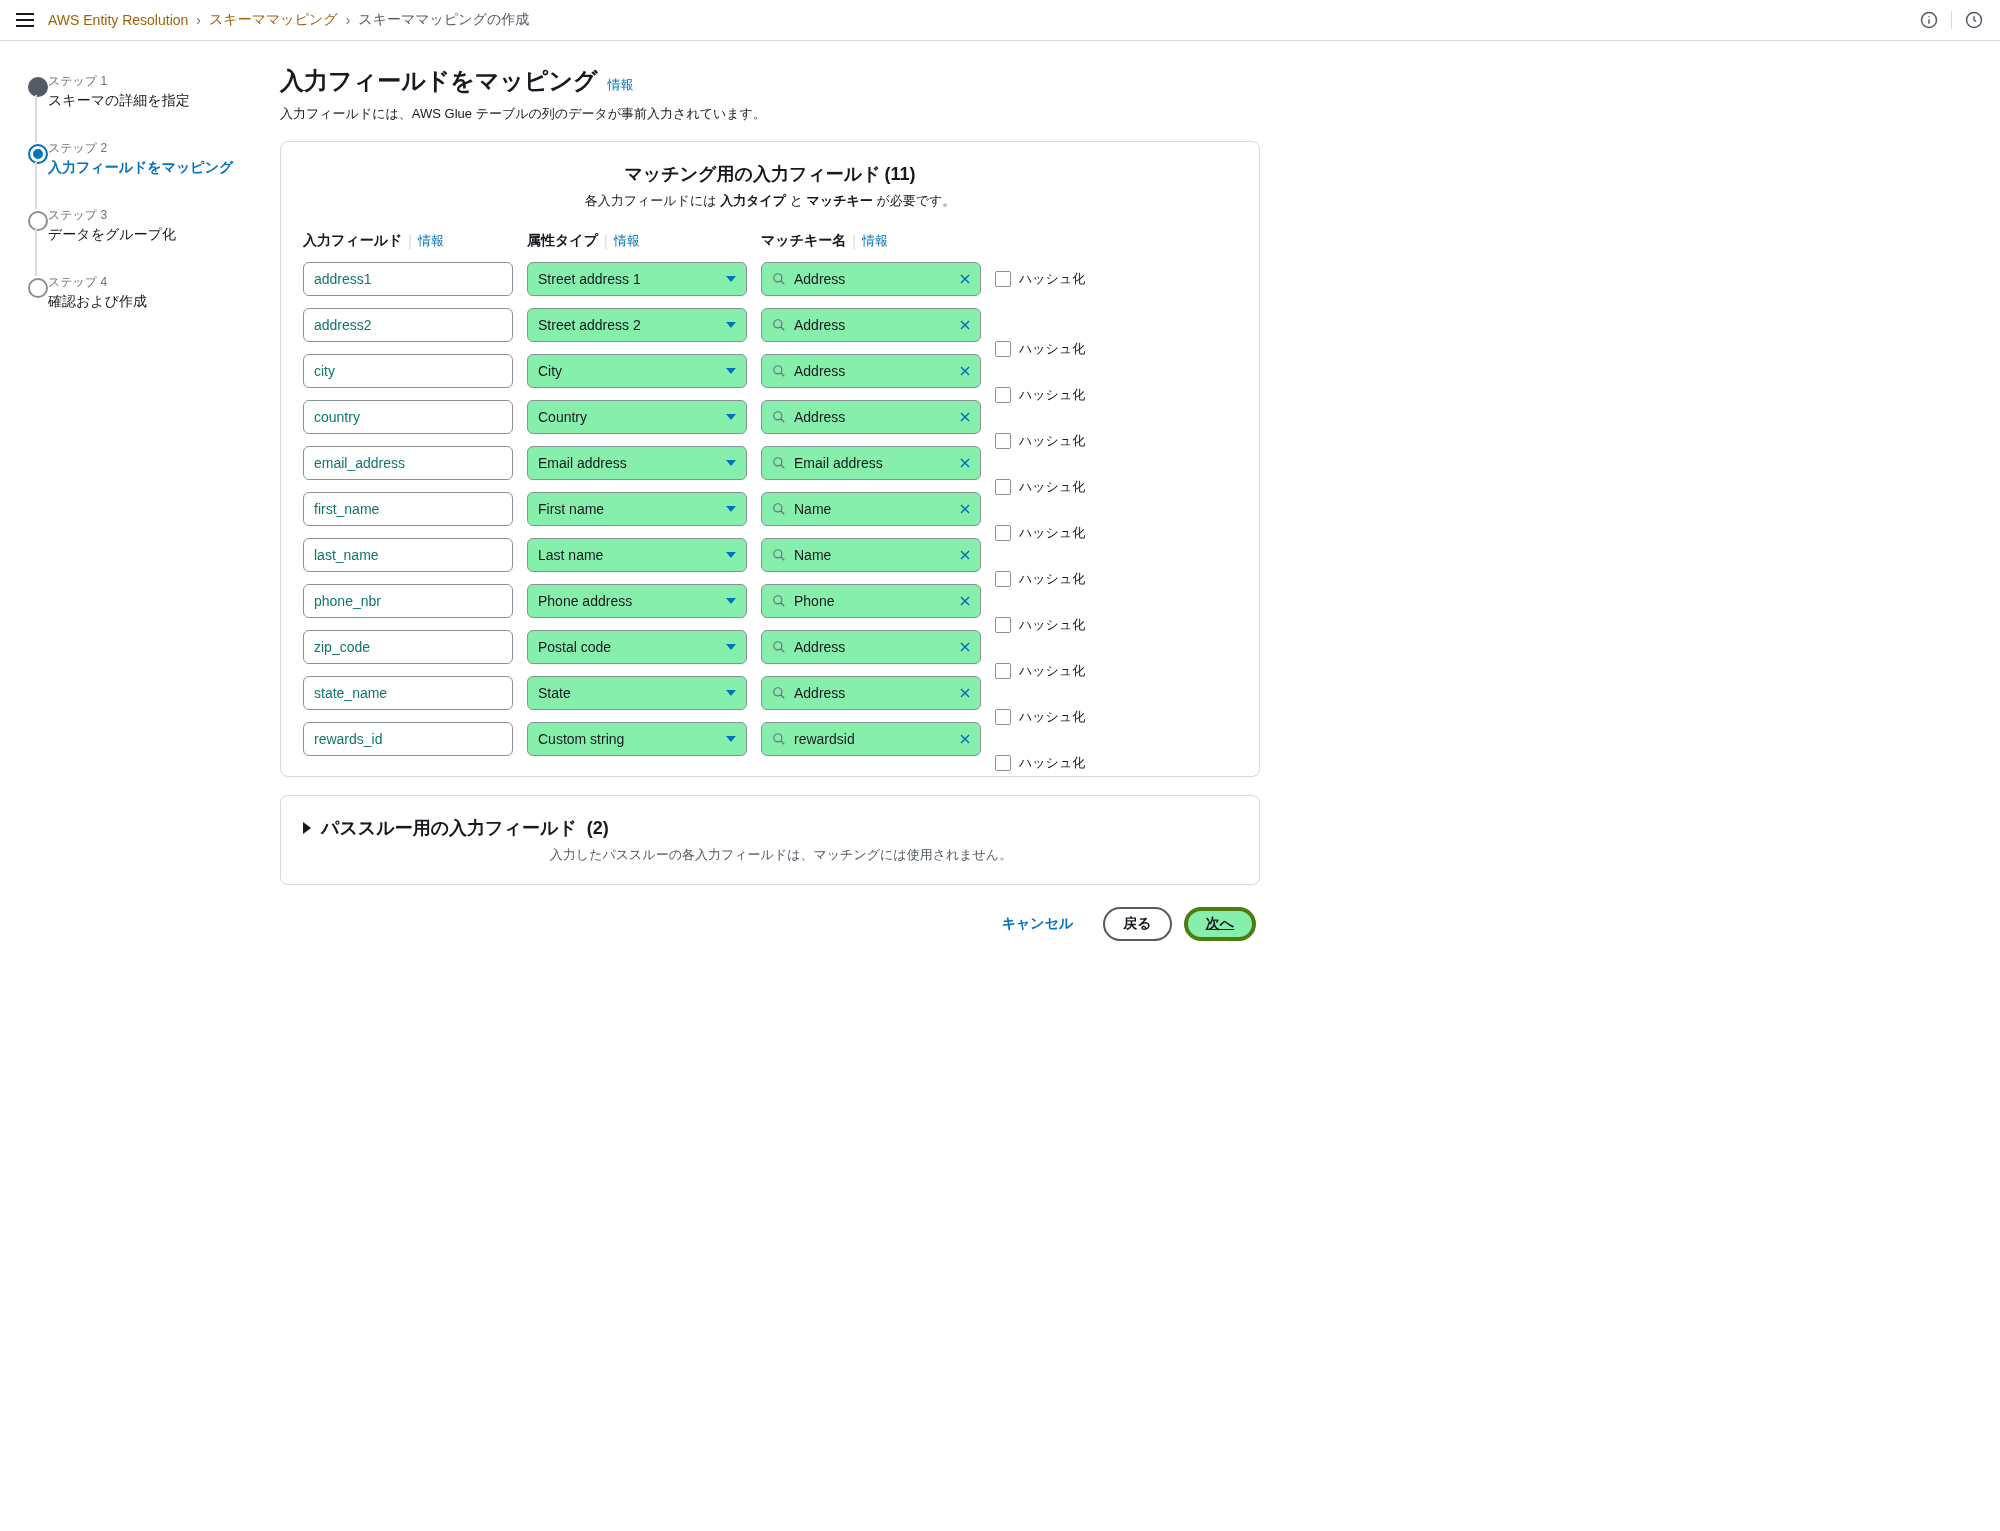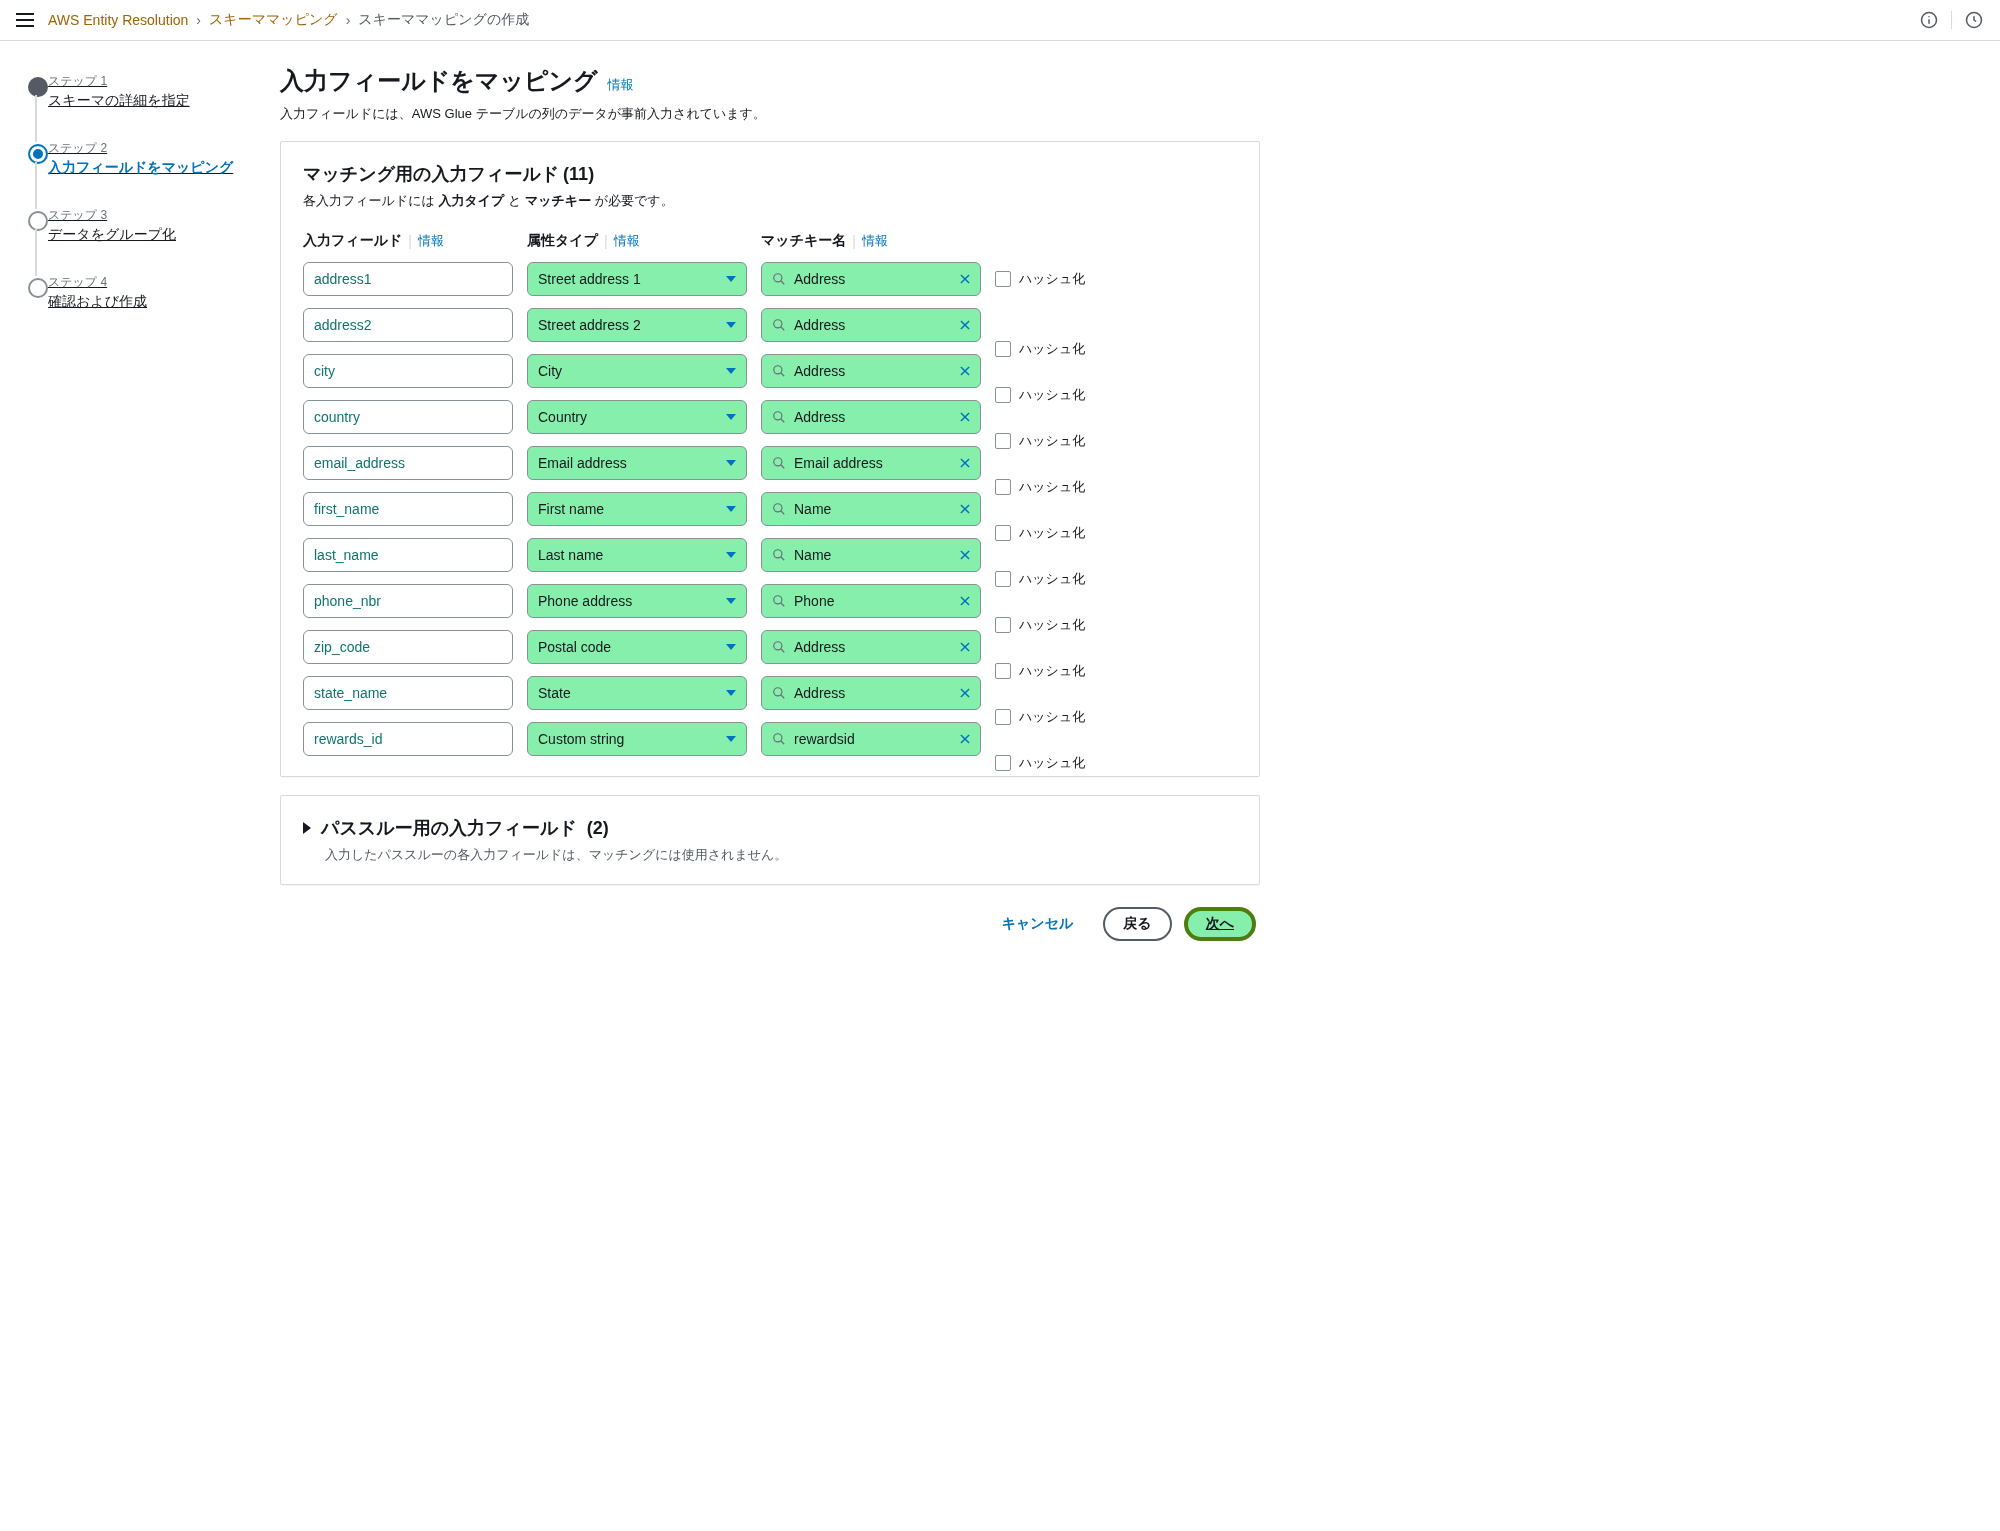--- a/index.html
+++ b/index.html
@@ -21,21 +21,21 @@
   .hamburger span { display:block; height:2px; background:#16191f; width:100%; }
   .breadcrumb { display: flex; align-items: center; gap: 8px; font-size: 14px; }
   .breadcrumb a { color: #a16207; text-decoration: none; }
   .breadcrumb .sep { color: #687078; }
   .breadcrumb .current { color: #545b64; }
   .topbar-right { display:flex; align-items:center; gap: 12px; }
   .icon-btn { width:20px; height:20px; display:flex; align-items:center; justify-content:center; cursor:pointer; color:#545b64;}
   .divider-v { width:1px; height:18px; background:#d5dbdb; }
 
   .layout { display:flex; padding: 24px 20px 80px 20px; gap: 40px; }
-  .stepper { width: 220px; flex-shrink:0; padding-top: 8px; text-decoration: underline; }
+  .stepper { width: 220px; flex-shrink:0; padding-top: 8px; }
   .step { position:relative; padding-left: 28px; padding-bottom: 30px; }
   .step:last-child { padding-bottom: 0; }
   .step::before {
     content:""; position:absolute; left:8px; top:4px; width:16px; height:16px;
     border-radius:50%; border:2px solid #879196; background:#fff;
   }
   .step::after {
     content:""; position:absolute; left:15px; top:22px; bottom:-2px; width:2px; background:#d5dbdb;
   }
   .step:last-child::after { display:none; }
@@ -44,22 +44,23 @@
   .step .label { font-size:12px; color:#687078; }
   .step .title { font-size:14px; color:#16191f; margin-top:2px; }
   .step.active .title { color:#0073bb; font-weight:700; }
 
   .main { flex:1; max-width: 980px; }
   .page-title { font-size:24px; font-weight:700; display:inline; }
   .info-link { color:#0073bb; font-size:13px; font-weight:400; margin-left:6px; cursor:pointer; }
   .page-desc { font-size:13px; color:#16191f; margin-top:8px; }
 
   .panel {
-    border:1px solid #d5dbdb; border-radius:2px; padding:20px 22px; margin-top:18px;
+    border:1px solid #d5dbdb; border-radius:8px; padding:20px 22px; margin-top:18px;
     box-shadow: 0 1px 1px rgba(0,0,0,0.03);
+    text-align: center;
   }
   .panel-title { font-size:18px; font-weight:700; }
   .panel-desc { font-size:13px; color:#16191f; margin-top:6px; }
   .panel-desc b { font-weight:700; }
 
   .grid-header { display:grid; grid-template-columns: 210px 220px 220px 100px; gap:14px; margin-top:22px; align-items:center;}
   .col-head { font-size:14px; font-weight:700; display:flex; align-items:center; gap:6px; }
   .col-head .sep2 { color:#d5dbdb; font-weight:400; }
 
   .rows { margin-top:6px; }

